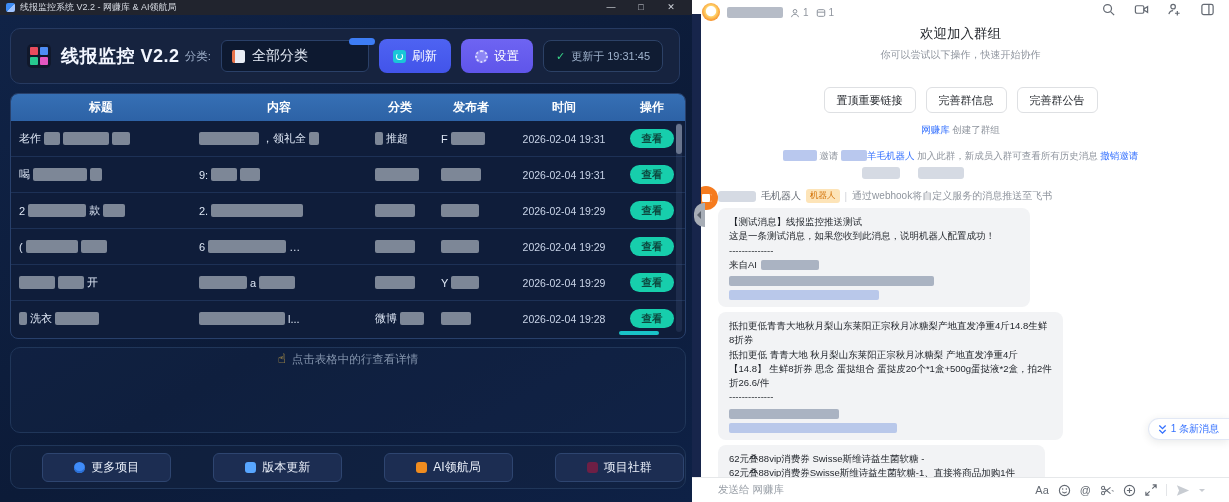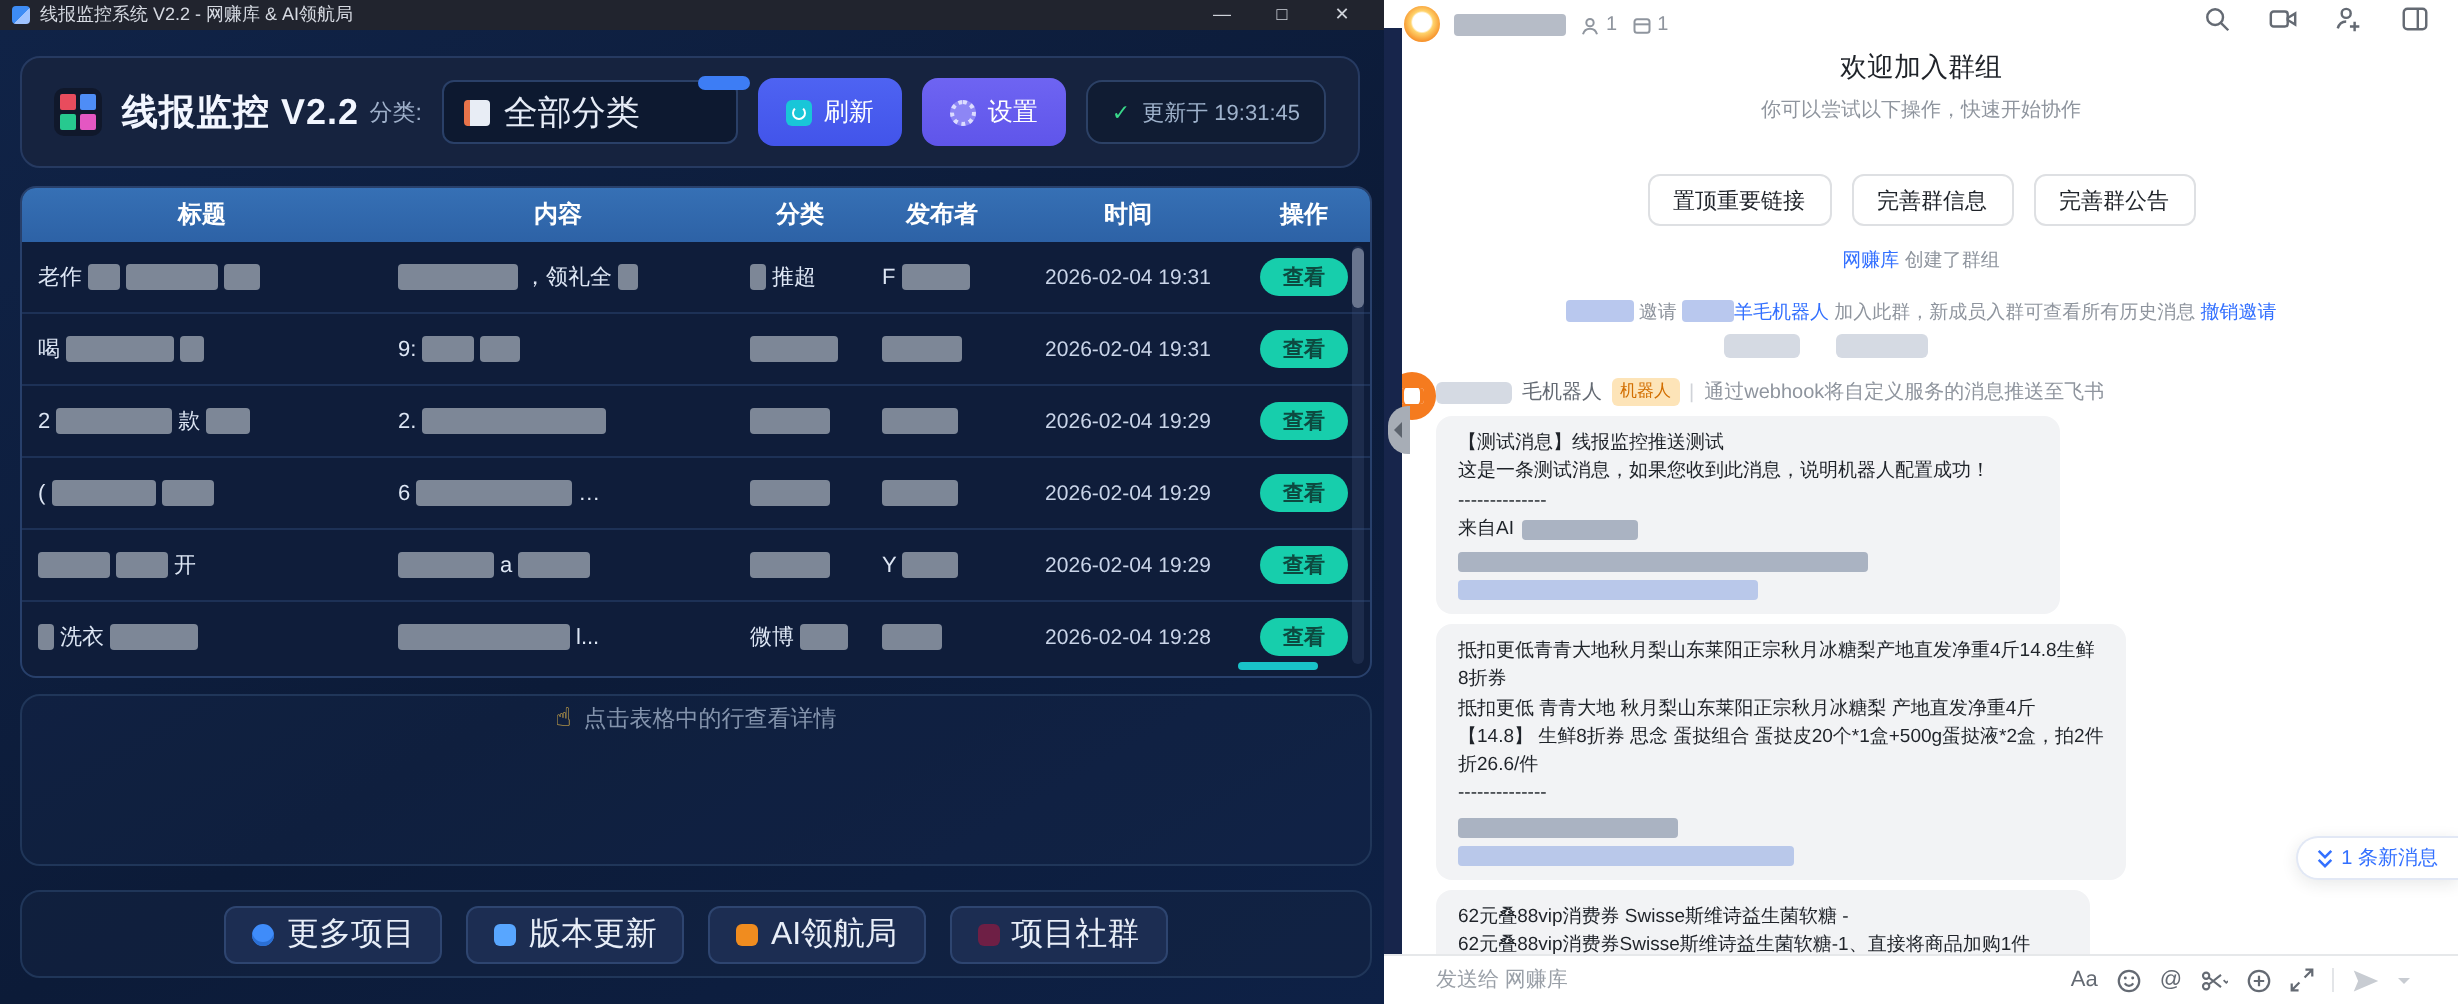--- a/index.html
+++ b/index.html
@@ -21,21 +21,21 @@
         grid-template-columns:1fr 1fr;grid-template-rows:1fr 1fr;gap:2px;padding:3px;box-sizing:border-box;flex:none;}
   .logo i{border-radius:1px;}
   .logo i:nth-child(1){background:#e84c5d}.logo i:nth-child(2){background:#4e8df6}
   .logo i:nth-child(3){background:#27c98f}.logo i:nth-child(4){background:#e457c2}
   .app-title{margin-left:10px;font-size:18px;font-weight:bold;color:#f2f6ff;letter-spacing:.5px;}
   .hdr-right{margin-left:auto;display:flex;align-items:center;gap:10px;}
   .cat-label{font-size:11.5px;color:#9fb0ca;}
   .select{position:relative;width:148px;height:32px;background:#0d1930;border:1px solid #2a4068;
           border-radius:6px;display:flex;align-items:center;gap:7px;padding:0 10px;box-sizing:border-box;}
   .nb-ico{width:10px;height:13px;background:#e8edf5;border-left:3px solid #e8734a;border-radius:2px;flex:none;}
-  .select-val{font-size:17px;color:#e6ecf7;}
+  .select-val{font-size:14px;color:#e6ecf7;}
   .blue-dash{position:absolute;right:-7px;top:-3px;width:26px;height:7px;background:#3d7df5;border-radius:4px;}
   .btn{height:34px;border-radius:8px;display:flex;align-items:center;gap:6px;padding:0 14px;
        font-size:12.5px;color:#fff;cursor:default;}
   .btn-refresh{background:linear-gradient(180deg,#4e63f2,#4254ea);}
   .btn-settings{background:linear-gradient(180deg,#6e64f2,#5f55ea);}
   .ref-ico{width:13px;height:13px;border-radius:3px;background:#19c6d8;position:relative;flex:none;}
   .ref-ico::after{content:"";position:absolute;inset:3px;border:1.5px solid #fff;border-top-color:transparent;border-radius:50%;}
   .gear-ico{width:13px;height:13px;border-radius:50%;border:2px dotted #dcdcff;background:#8d86f5;box-sizing:border-box;flex:none;}
   .updated{height:32px;border:1px solid #2c4166;border-radius:8px;display:flex;align-items:center;gap:6px;
            padding:0 12px;font-size:11px;color:#9fb2cc;background:rgba(13,24,44,.6);box-sizing:border-box;}
@@ -59,22 +59,22 @@
   .vtrack{position:absolute;right:3px;top:29px;width:6px;bottom:6px;background:rgba(70,90,130,.25);border-radius:3px;}
   .vthumb{position:absolute;right:3px;top:30px;width:6px;height:30px;background:#69758e;border-radius:3px;}
   .hthumb{position:absolute;right:26px;bottom:3px;width:40px;height:4px;background:#19c3c9;border-radius:2px;}
   .hint-card{position:absolute;left:10px;top:332px;width:676px;height:86px;border:1px solid #203659;
              border-radius:10px;background:rgba(23,40,74,.35);box-sizing:border-box;}
   .hint{margin-top:3px;text-align:center;font-size:11.5px;color:#8494ad;}
   .hint-ico{color:#f3c24b;margin-right:6px;font-size:13px;}
   .ft-card{position:absolute;left:10px;top:430px;width:676px;height:44px;border:1px solid #203659;
            border-radius:10px;background:rgba(20,35,66,.5);display:flex;align-items:center;
            justify-content:center;gap:12px;box-sizing:border-box;}
-  .pill{height:27px;padding:0 13px;border-radius:6px;background:#1c2d52;border:1px solid #2e4570;
-        color:#e8eef8;font-size:16px;display:flex;align-items:center;gap:6px;cursor:default;}
+  .pill{height:27px;padding:0 31px;border-radius:6px;background:#1c2d52;border:1px solid #2e4570;
+        color:#e8eef8;font-size:12px;display:flex;align-items:center;gap:6px;cursor:default;margin-left:30px;}
   .pic{width:11px;height:11px;border-radius:3px;flex:none;}
   .pic.globe{border-radius:50%;background:#3f8cfa;box-shadow:inset 0 -2px 0 #2b6fd4;}
   .pic.version{background:#58a6ff;}
   .pic.robot{background:#f08c1f;}
   .pic.community{background:#6e1f45;}
   
   .win-chat{position:absolute;left:692px;top:0;width:537px;height:502px;background:#fff;color:#1f2329;}
   .strip{position:absolute;left:0;top:14px;width:9px;height:488px;background:#17254b;z-index:5;}
   .chat-header{height:25px;border-bottom:1px solid #ebedf0;display:flex;align-items:center;gap:7px;
                padding:0 14px 0 10px;overflow:hidden;}

